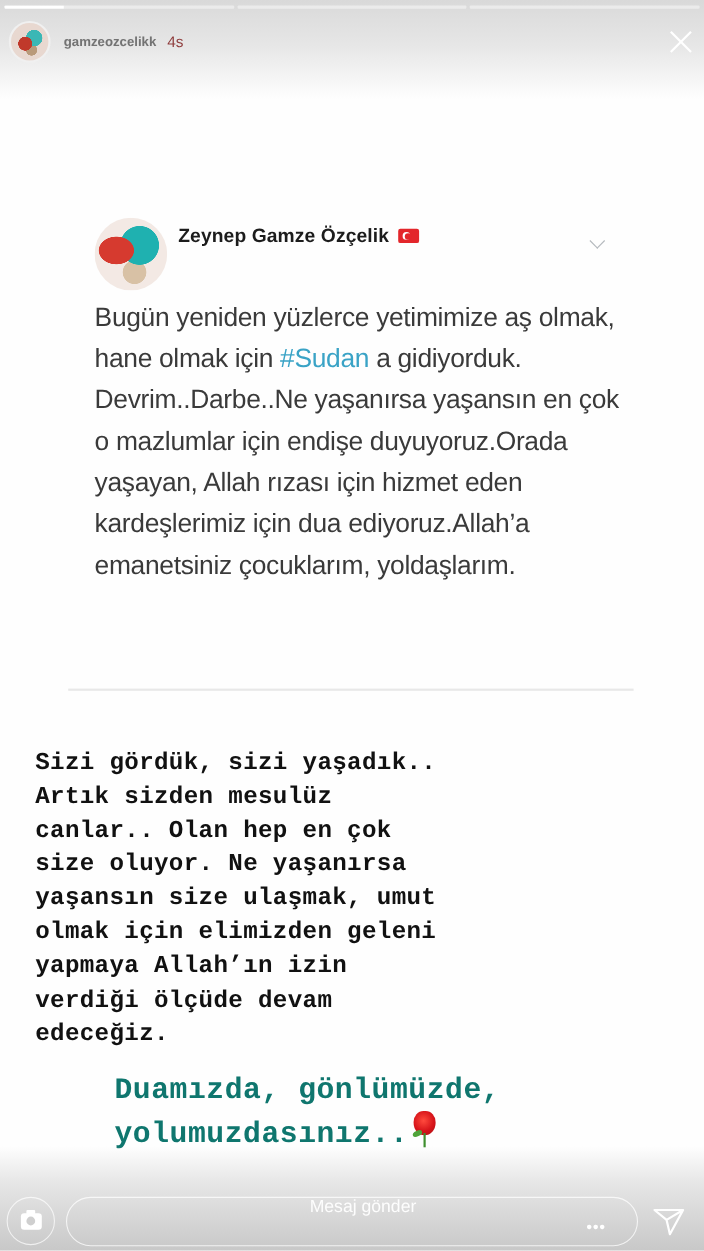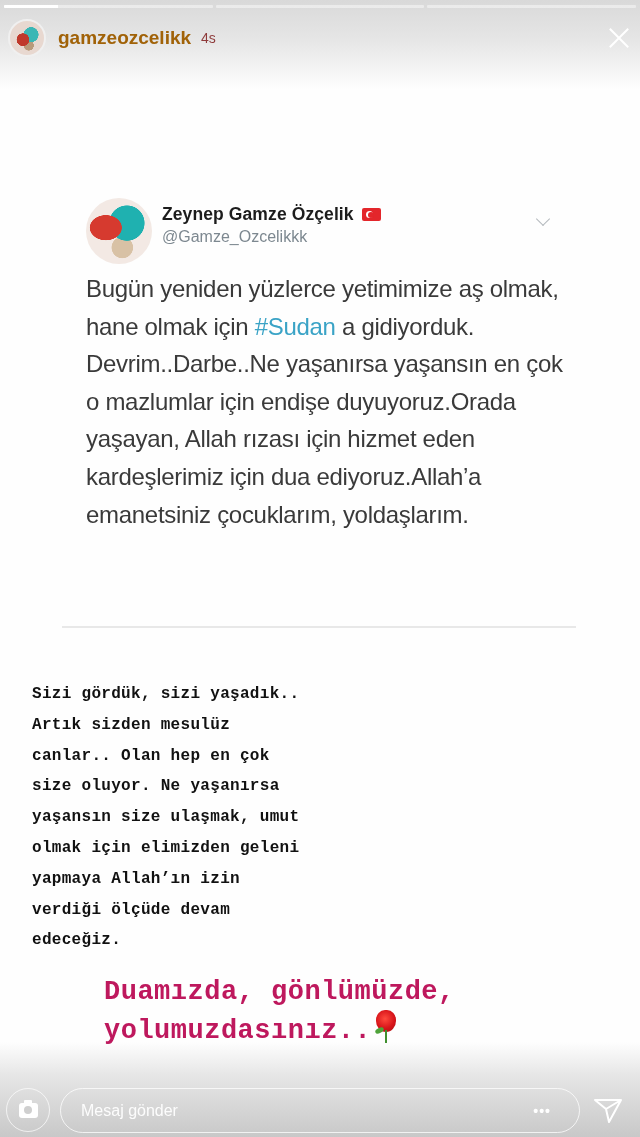--- a/index.html
+++ b/index.html
@@ -32,21 +32,21 @@
     .story-avatar {
       width: 38px; height: 38px; border-radius: 50%;
       background:
         radial-gradient(circle at 38% 55%, #c0392b 0 22%, transparent 23%),
         radial-gradient(circle at 62% 40%, #3bb7b5 0 25%, transparent 26%),
         radial-gradient(circle at 55% 72%, #b99a7a 0 16%, transparent 17%),
         #e8d8d0;
       border: 2px solid #f0f0f0;
     }
     .story-user {
-      margin-left: 12px; color: #a16207; font-size: 19px; font-weight: bold;
+      margin-left: 12px; color: #737373; font-size: 12px; font-weight: bold;
       text-shadow: 0 0 1px rgba(0,0,0,0.05);
     }
     .story-time {
       margin-left: 10px; color: #7f1d1d; font-size: 14px; opacity: 0.85;
     }
     .close-btn {
       margin-left: auto; width: 22px; height: 22px; position: relative; cursor: pointer;
     }
     .close-btn::before, .close-btn::after {
       content: ""; position: absolute; left: 10px; top: -2px; width: 2px; height: 26px;
@@ -99,27 +99,27 @@
     .hashtag { color: #3aa3c6; cursor: pointer; }
     .tweet-divider {
       position: absolute; left: 62px; top: 626px; width: 514px; height: 2px;
       background: #e8e8e8;
     }
 
     
     .story-text {
       position: absolute; left: 32px; top: 679px; width: 470px;
       font-family: "Liberation Mono", monospace; font-weight: bold;
-      font-size: 16px; line-height: 30.8px; color: #111111; letter-spacing: 0.3px;
+      font-size: 22px; line-height: 30.8px; color: #111111; letter-spacing: 0.3px;
       white-space: pre-line;
     }
     .closing-text {
       position: absolute; left: 104px; top: 974px;
       font-family: "Liberation Mono", monospace; font-weight: bold;
-      font-size: 27px; line-height: 36px; color: #be185d; letter-spacing: 0.5px;
+      font-size: 27px; line-height: 36px; color: #0f766e; letter-spacing: 0.5px;
       white-space: pre-line;
     }
     .rose {
       display: inline-block; position: relative; width: 26px; height: 34px;
       vertical-align: -6px; margin-left: 2px;
     }
     .rose .bloom {
       position: absolute; left: 3px; top: 0; width: 20px; height: 22px;
       background: radial-gradient(circle at 45% 40%, #ff4a3d 0%, #d7141a 55%, #a30f12 100%);
       border-radius: 45% 45% 50% 50%;
@@ -149,21 +149,21 @@
       content: ""; position: absolute; left: 5px; top: -3px; width: 8px; height: 4px;
       background: #ffffff; border-radius: 1px 1px 0 0;
     }
     .camera-body::after {
       content: ""; position: absolute; left: 5.5px; top: 3.5px; width: 8px; height: 8px;
       border-radius: 50%; background: #cfcfcf;
     }
     .message-input {
       position: absolute; left: 60px; top: 1088px; width: 520px; height: 45px;
       border: 1.5px solid rgba(255,255,255,0.75); border-radius: 23px;
-      display: flex; align-items: center; padding-left: 20px; cursor: text;
+      display: flex; align-items: center; padding-left: 20px; cursor: text; flex-direction: column;
     }
     .message-placeholder { color: #ffffff; font-size: 16px; opacity: 0.95; }
     .more-dots {
       margin-left: auto; margin-right: 28px; color: #ffffff; font-size: 14px;
       font-weight: bold; letter-spacing: 1px; cursor: pointer;
     }
     .send-btn {
       position: absolute; left: 592px; top: 1094px; width: 32px; height: 32px; cursor: pointer;
     }
   </style>
@@ -192,21 +192,20 @@
 </div>
 
 <div class="tweet">
   <div class="tweet-head">
     <div class="tweet-avatar"></div>
     <div class="tweet-names">
       <div class="tweet-name-row">
         <span class="tweet-name">Zeynep Gamze Özçelik</span>
         <span class="flag"></span>
       </div>
-      <div class="tweet-handle">@Gamze_Ozcelikkk</div>
     </div>
     <div class="tweet-chevron"></div>
   </div>
   <div class="tweet-body"><span>Bugün yeniden yüzlerce yetimimize aş olmak, hane olmak için </span><span class="hashtag">#Sudan</span><span> a gidiyorduk. Devrim..Darbe..Ne yaşanırsa yaşansın en çok o mazlumlar için endişe duyuyoruz.Orada yaşayan, Allah rızası için hizmet eden kardeşlerimiz için dua ediyoruz.Allah’a emanetsiniz çocuklarım, yoldaşlarım.</span></div>
 </div>
 <div class="tweet-divider"></div>
 
 <div class="story-text">Sizi gördük, sizi yaşadık..
 Artık sizden mesulüz
 canlar.. Olan hep en çok

